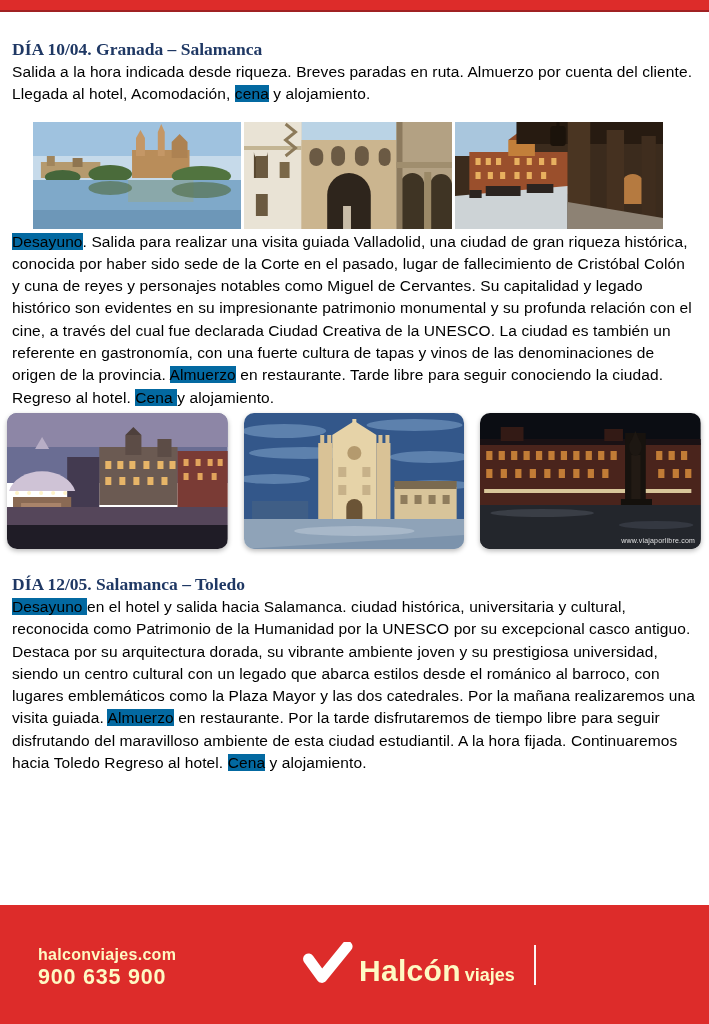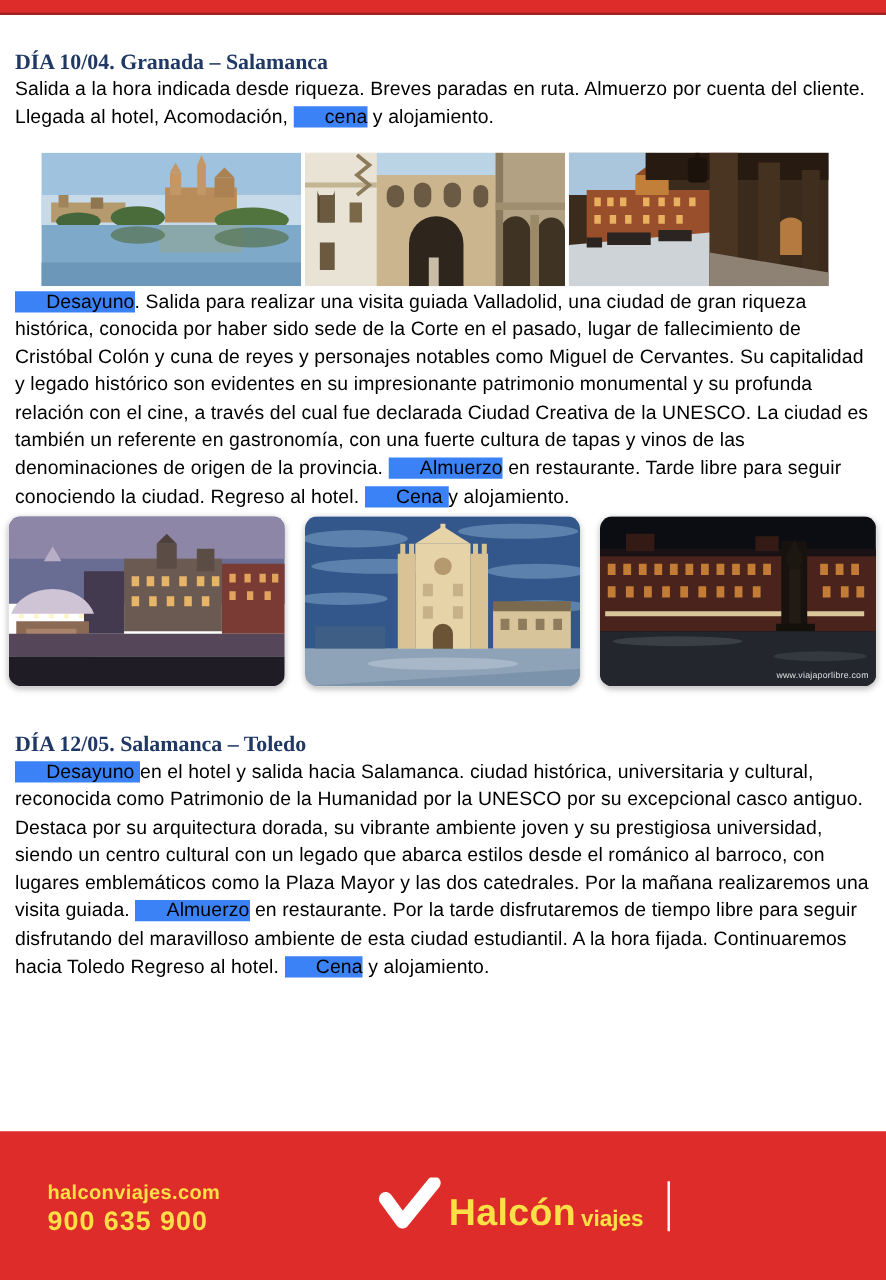--- a/index.html
+++ b/index.html
@@ -12,42 +12,42 @@
     position:absolute; top:0; left:0; width:709px; height:12px;
     background:#DD2C2A; border-bottom:2px solid #A02123;
   }
   .content { position:absolute; top:14px; left:12px; width:685px; }
   .day-heading {
     font-family:"Liberation Serif", serif; font-weight:bold;
     color:#1F3864; font-size:17.5px; line-height:20px;
   }
   .h1 { margin-top:25px; }
   .h2 { margin-top:32px; }
-  .h3 { margin-top:36px; }
+  .h3 { margin-top:25px; }
   .day-paragraph {
     font-size:15.5px; line-height:22.3px; margin-top:2px; color:#000;
     letter-spacing:0.1px;
   }
-  .hl { background:#3b82f6;padding-left:25px; }
+  .hl { background:#0369a1; }
   .photo-row { display:flex; }
   .row1 { margin:16px 0 0 21px; width:630px; height:107px; gap:3px; }
   .row1 .photo { flex:1 1 0; overflow:hidden; }
   .row2 { margin:4px 0 0 -5px; width:694px; height:136px; gap:16px; }
   .row2 .photo {
     flex:1 1 0; overflow:hidden; border-radius:10px; position:relative;
     box-shadow:0 2px 5px rgba(0,0,0,0.28); background:#fff;
   }
   .photo svg { display:block; width:100%; height:100%; }
   .watermark {
     position:absolute; right:6px; bottom:5px; font-size:7px;
     color:rgba(255,255,255,0.85); letter-spacing:0.2px;
   }
   .footer {
     position:absolute; left:0; bottom:0; width:709px; height:119px;
-    background:#DD2C2A; color:#fde047;
+    background:#DD2C2A; color:#fef9c3;
   }
   .f-left { position:absolute; left:38px; top:42px; line-height:1; }
   .f-web   { font-size:16px; font-weight:bold; letter-spacing:0.3px; }
   .f-phone { font-size:21.5px; font-weight:bold; letter-spacing:0.8px; margin-top:4px; }
   .f-center { position:absolute; left:301px; top:37px; display:flex; align-items:flex-end;justify-content:flex-end; }
   .f-logo-icon { width:52px; height:44px; margin-right:6px; }
   .f-brand { font-size:30px; font-weight:bold; letter-spacing:0.3px; line-height:1; }
   .f-brand-suffix { font-size:18px; font-weight:bold; margin:0 0 2px 4px; line-height:1; }
   .f-sep { position:absolute; left:534px; top:40px; width:2px; height:40px; background:rgba(255,255,255,0.95); }
   .f-tag { position:absolute; left:552px; top:42px; font-weight:bold; line-height:17px; }

